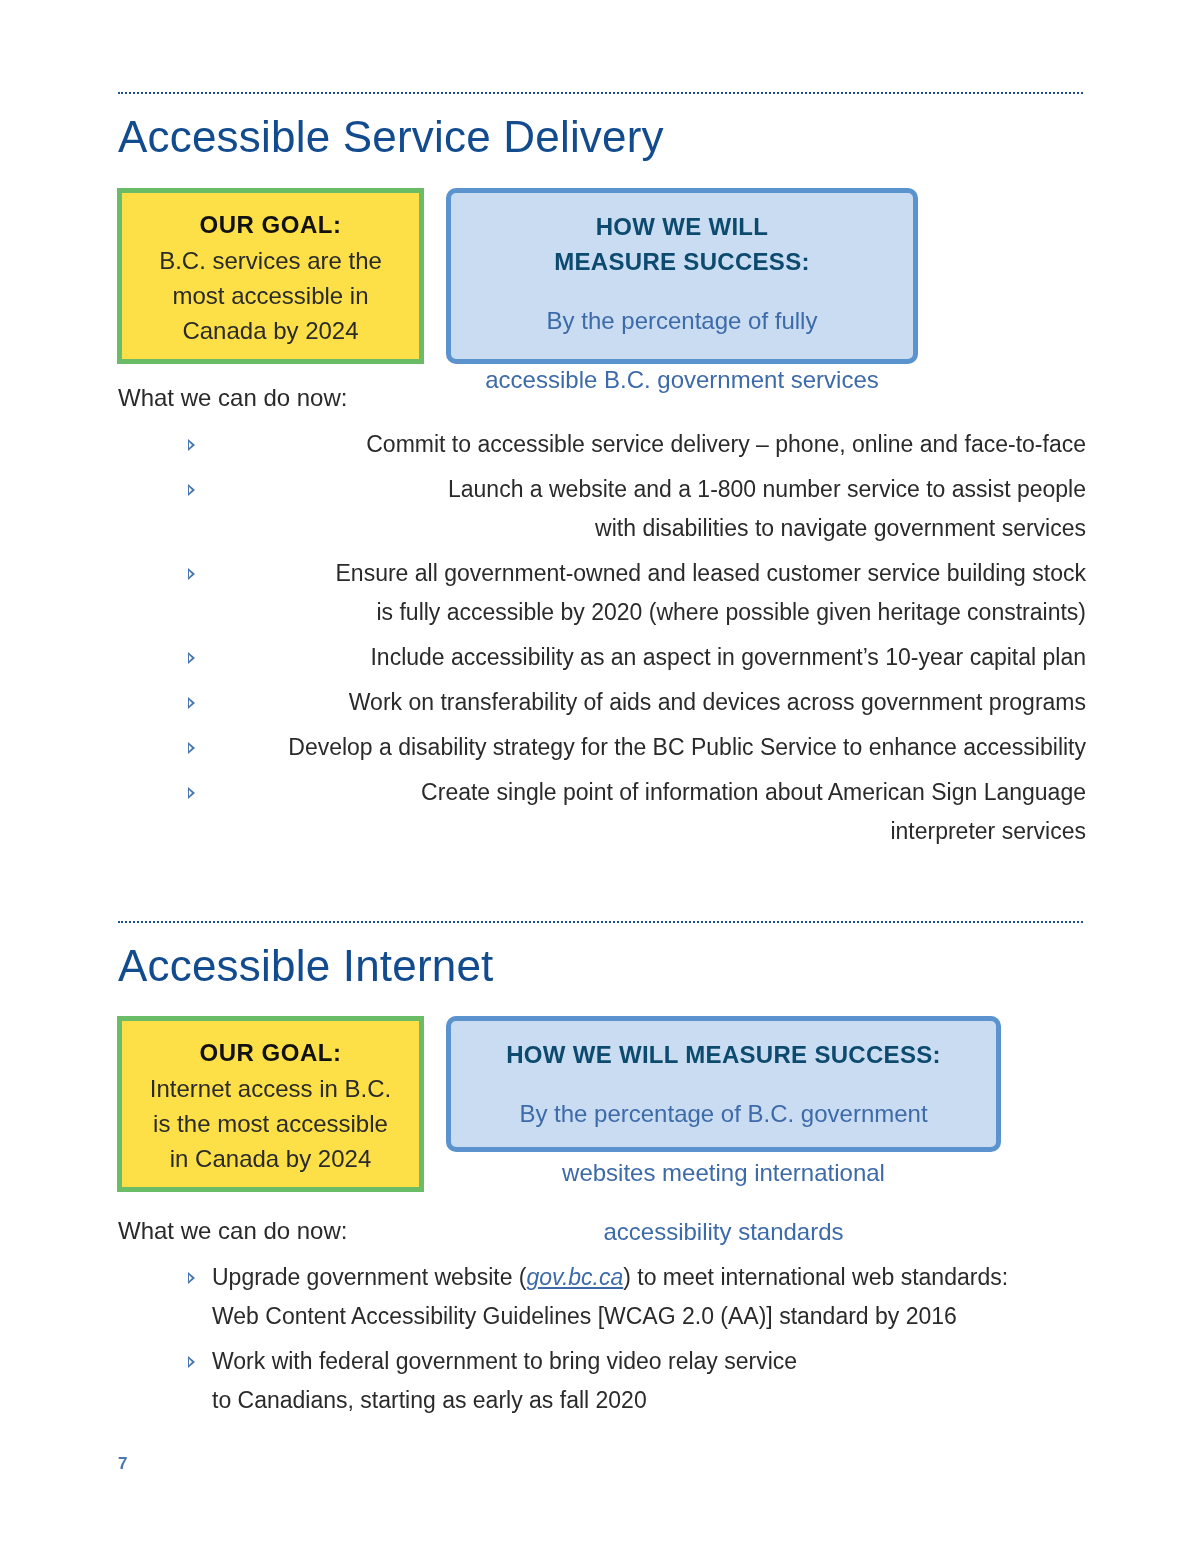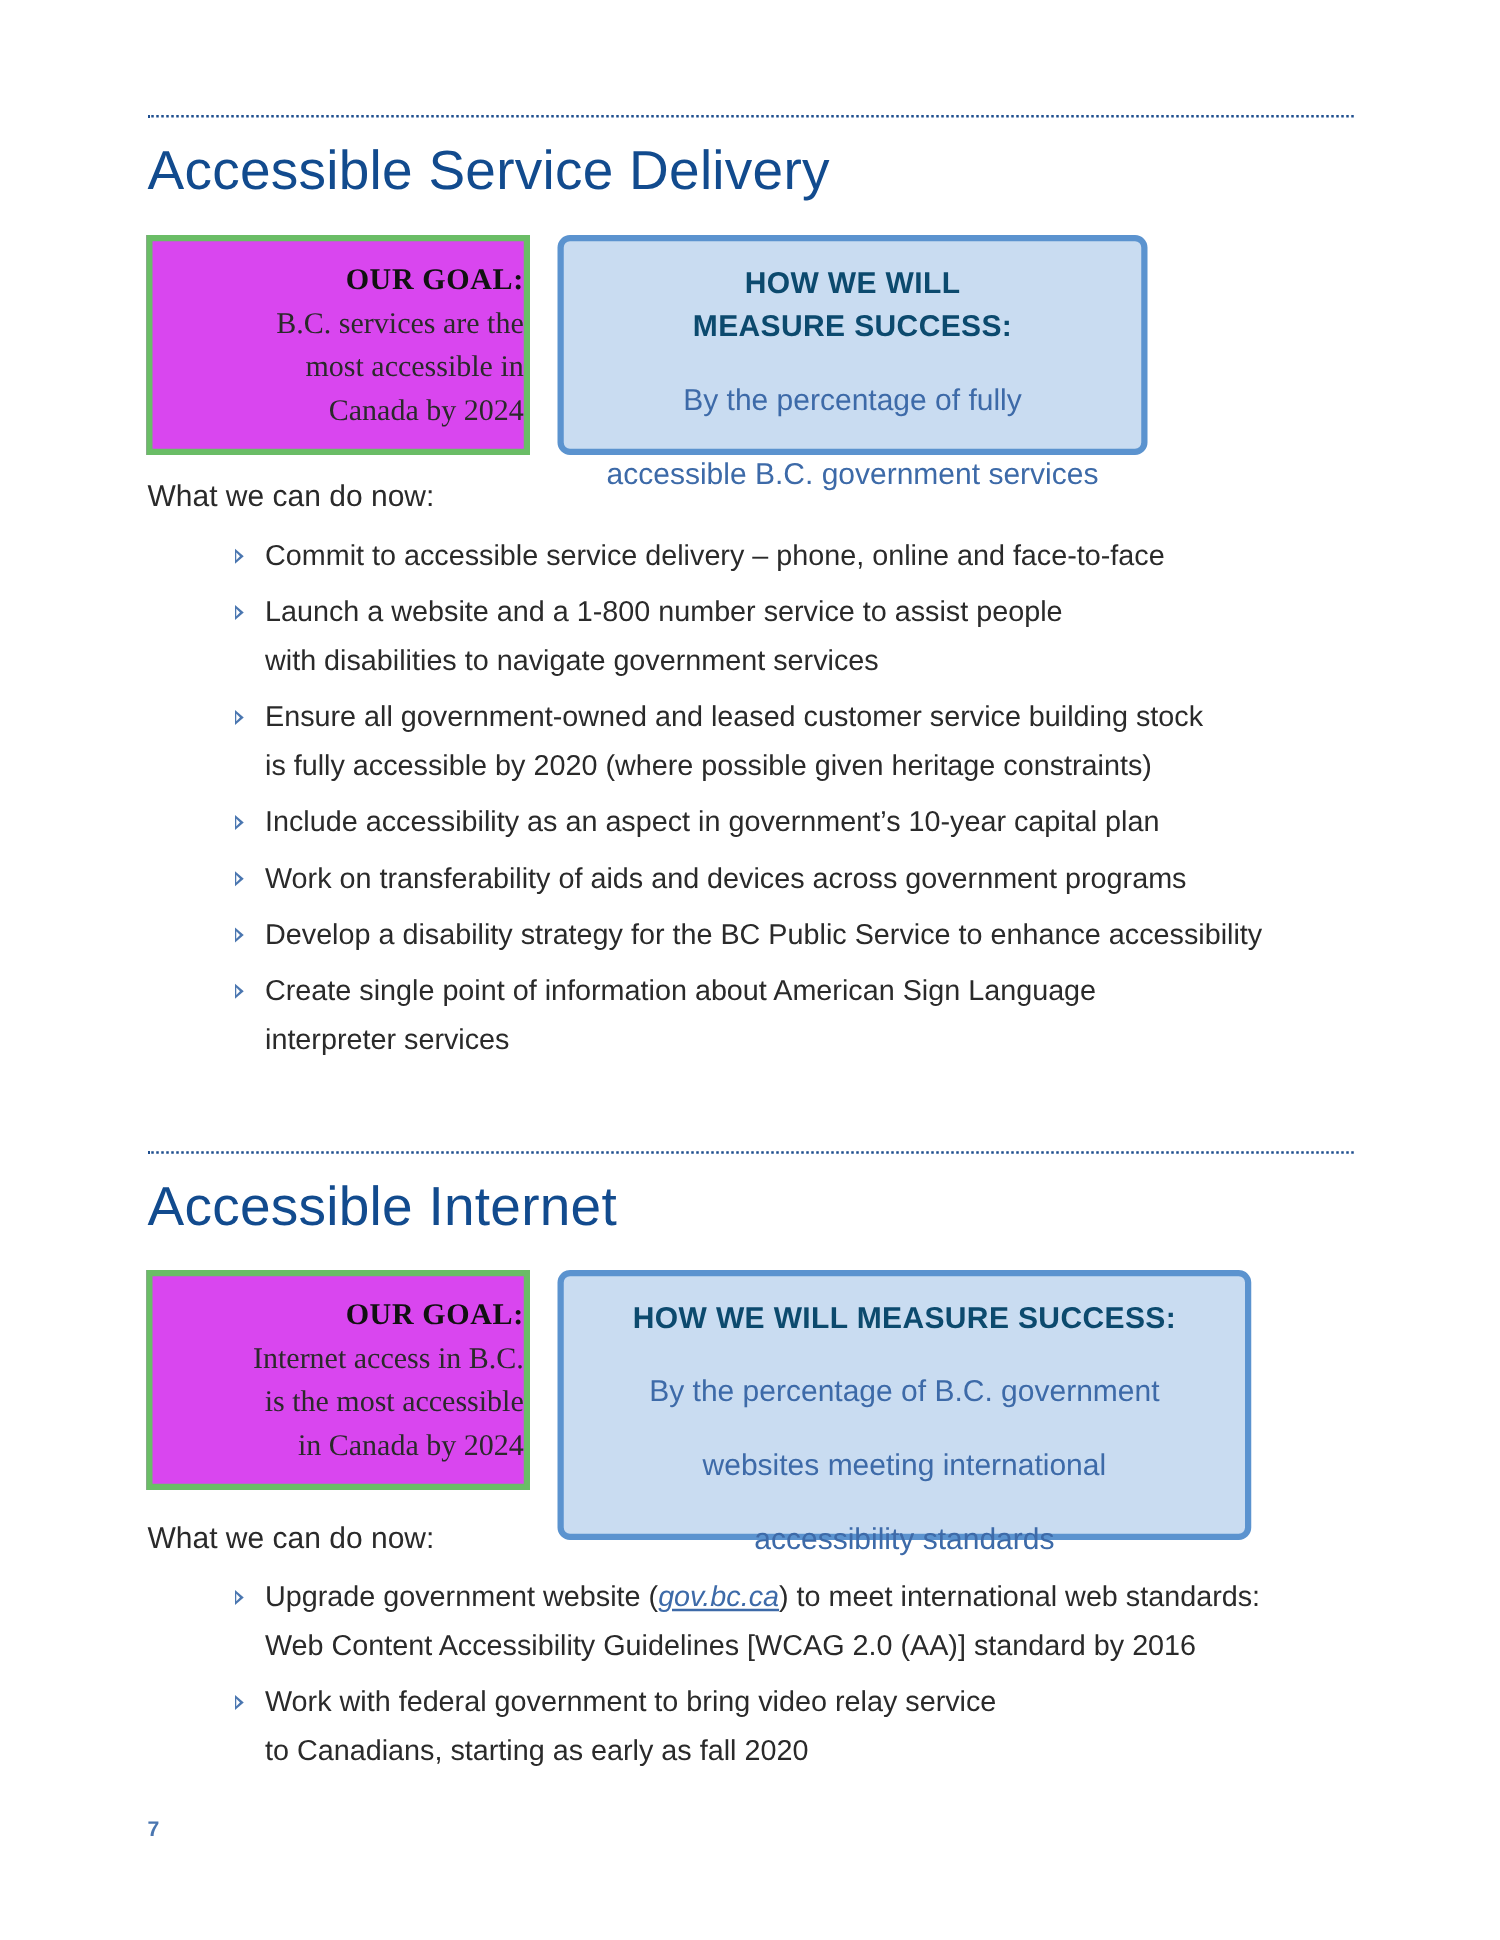--- a/index.html
+++ b/index.html
@@ -2,22 +2,22 @@
 <html><head>
 <meta charset="utf-8">
 <style>
   html, body { margin: 0; padding: 0; background: #ffffff; }
   body { width: 1200px; height: 1552px; position: relative; overflow: hidden;
          font-family: "Liberation Sans", "DejaVu Sans", sans-serif; color: #2a2a2a; }
   .rule { position: absolute; left: 118px; width: 965px; height: 0;
           border-top: 2px dotted #1f4f8f; }
   .section-title { position: absolute; left: 118px; margin: 0; font-weight: normal;
                    font-size: 44px; color: #124b8e; letter-spacing: 0.2px; }
-  .goal-box { position: absolute; background: #d946ef; border: 5px solid #6abd66;
-              box-sizing: border-box; text-align: right; color: #222; font-family: Liberation Serif, serif; }
+  .goal-box { position: absolute; background: #fde047; border: 5px solid #6abd66;
+              box-sizing: border-box; text-align: center; color: #222; }
   .goal-box .label { font-weight: bold; font-size: 24px; color: #111; letter-spacing: 0.5px; }
   .goal-box .body { font-size: 24px; line-height: 35px; color: #2a2a2a; }
   .measure-box { position: absolute; background: #c9dcf1; border: 5px solid #5b93cf;
                  border-radius: 10px; box-sizing: border-box; text-align: center; }
   .measure-box .label { font-weight: bold; font-size: 24px; color: #0c4a6e; line-height: 35px; letter-spacing: 0.3px; }
   .measure-box .body { font-size: 24px; line-height: 35px; color: #3d6aa8; margin-top: 24px; }
   .intro { position: absolute; left: 118px; font-size: 24px; color: #2a2a2a; }
   .bullets { position: absolute; left: 186px; width: 900px; margin: 0; padding: 0; list-style: none; }
   .bullets li { position: relative; padding-left: 26px; font-size: 23px; line-height: 39px;
                 color: #2a2a2a; margin-bottom: 6px; }
@@ -47,21 +47,21 @@
 
 <div class="measure-box" style="left:446px; top:188px; width:472px; height:176px; padding-top:16px;">
   <div class="label">HOW WE WILL</div>
   <div class="label">MEASURE SUCCESS:</div>
   <div class="body">By the percentage of fully</div>
   <div class="body">accessible B.C. government services</div>
 </div>
 
 <div class="intro" style="top:384px;">What we can do now:</div>
 
-<ul class="bullets" style="top:425px;">
+<ul class="bullets" style="top:425px;text-align:right;">
   <li>
     <span class="bullet-icon"></span>
     <div>Commit to accessible service delivery – phone, online and face-to-face</div>
   </li>
   <li>
     <span class="bullet-icon"></span>
     <div>Launch a website and a 1-800 number service to assist people</div>
     <div>with disabilities to navigate government services</div>
   </li>
   <li>
@@ -93,21 +93,21 @@
 
 <div class="goal-box" style="left:117px; top:1016px; width:307px; height:176px; padding-top:18px;">
   <div class="label">OUR GOAL:</div>
   <div class="body" style="margin-top:4px;">
     <div>Internet access in B.C.</div>
     <div>is the most accessible</div>
     <div>in Canada by 2024</div>
   </div>
 </div>
 
-<div class="measure-box" style="left:446px; top:1016px; width:555px; height:216px; padding-top:16px;text-align:center;">
+<div class="measure-box" style="left:446px; top:1016px; width:555px; height:136px; padding-top:16px;text-align:center;">
   <div class="label">HOW WE WILL MEASURE SUCCESS:</div>
   <div class="body">By the percentage of B.C. government</div>
   <div class="body">websites meeting international</div>
   <div class="body">accessibility standards</div>
 </div>
 
 <div class="intro" style="top:1217px;">What we can do now:</div>
 
 <ul class="bullets" style="top:1258px;">
   <li>

